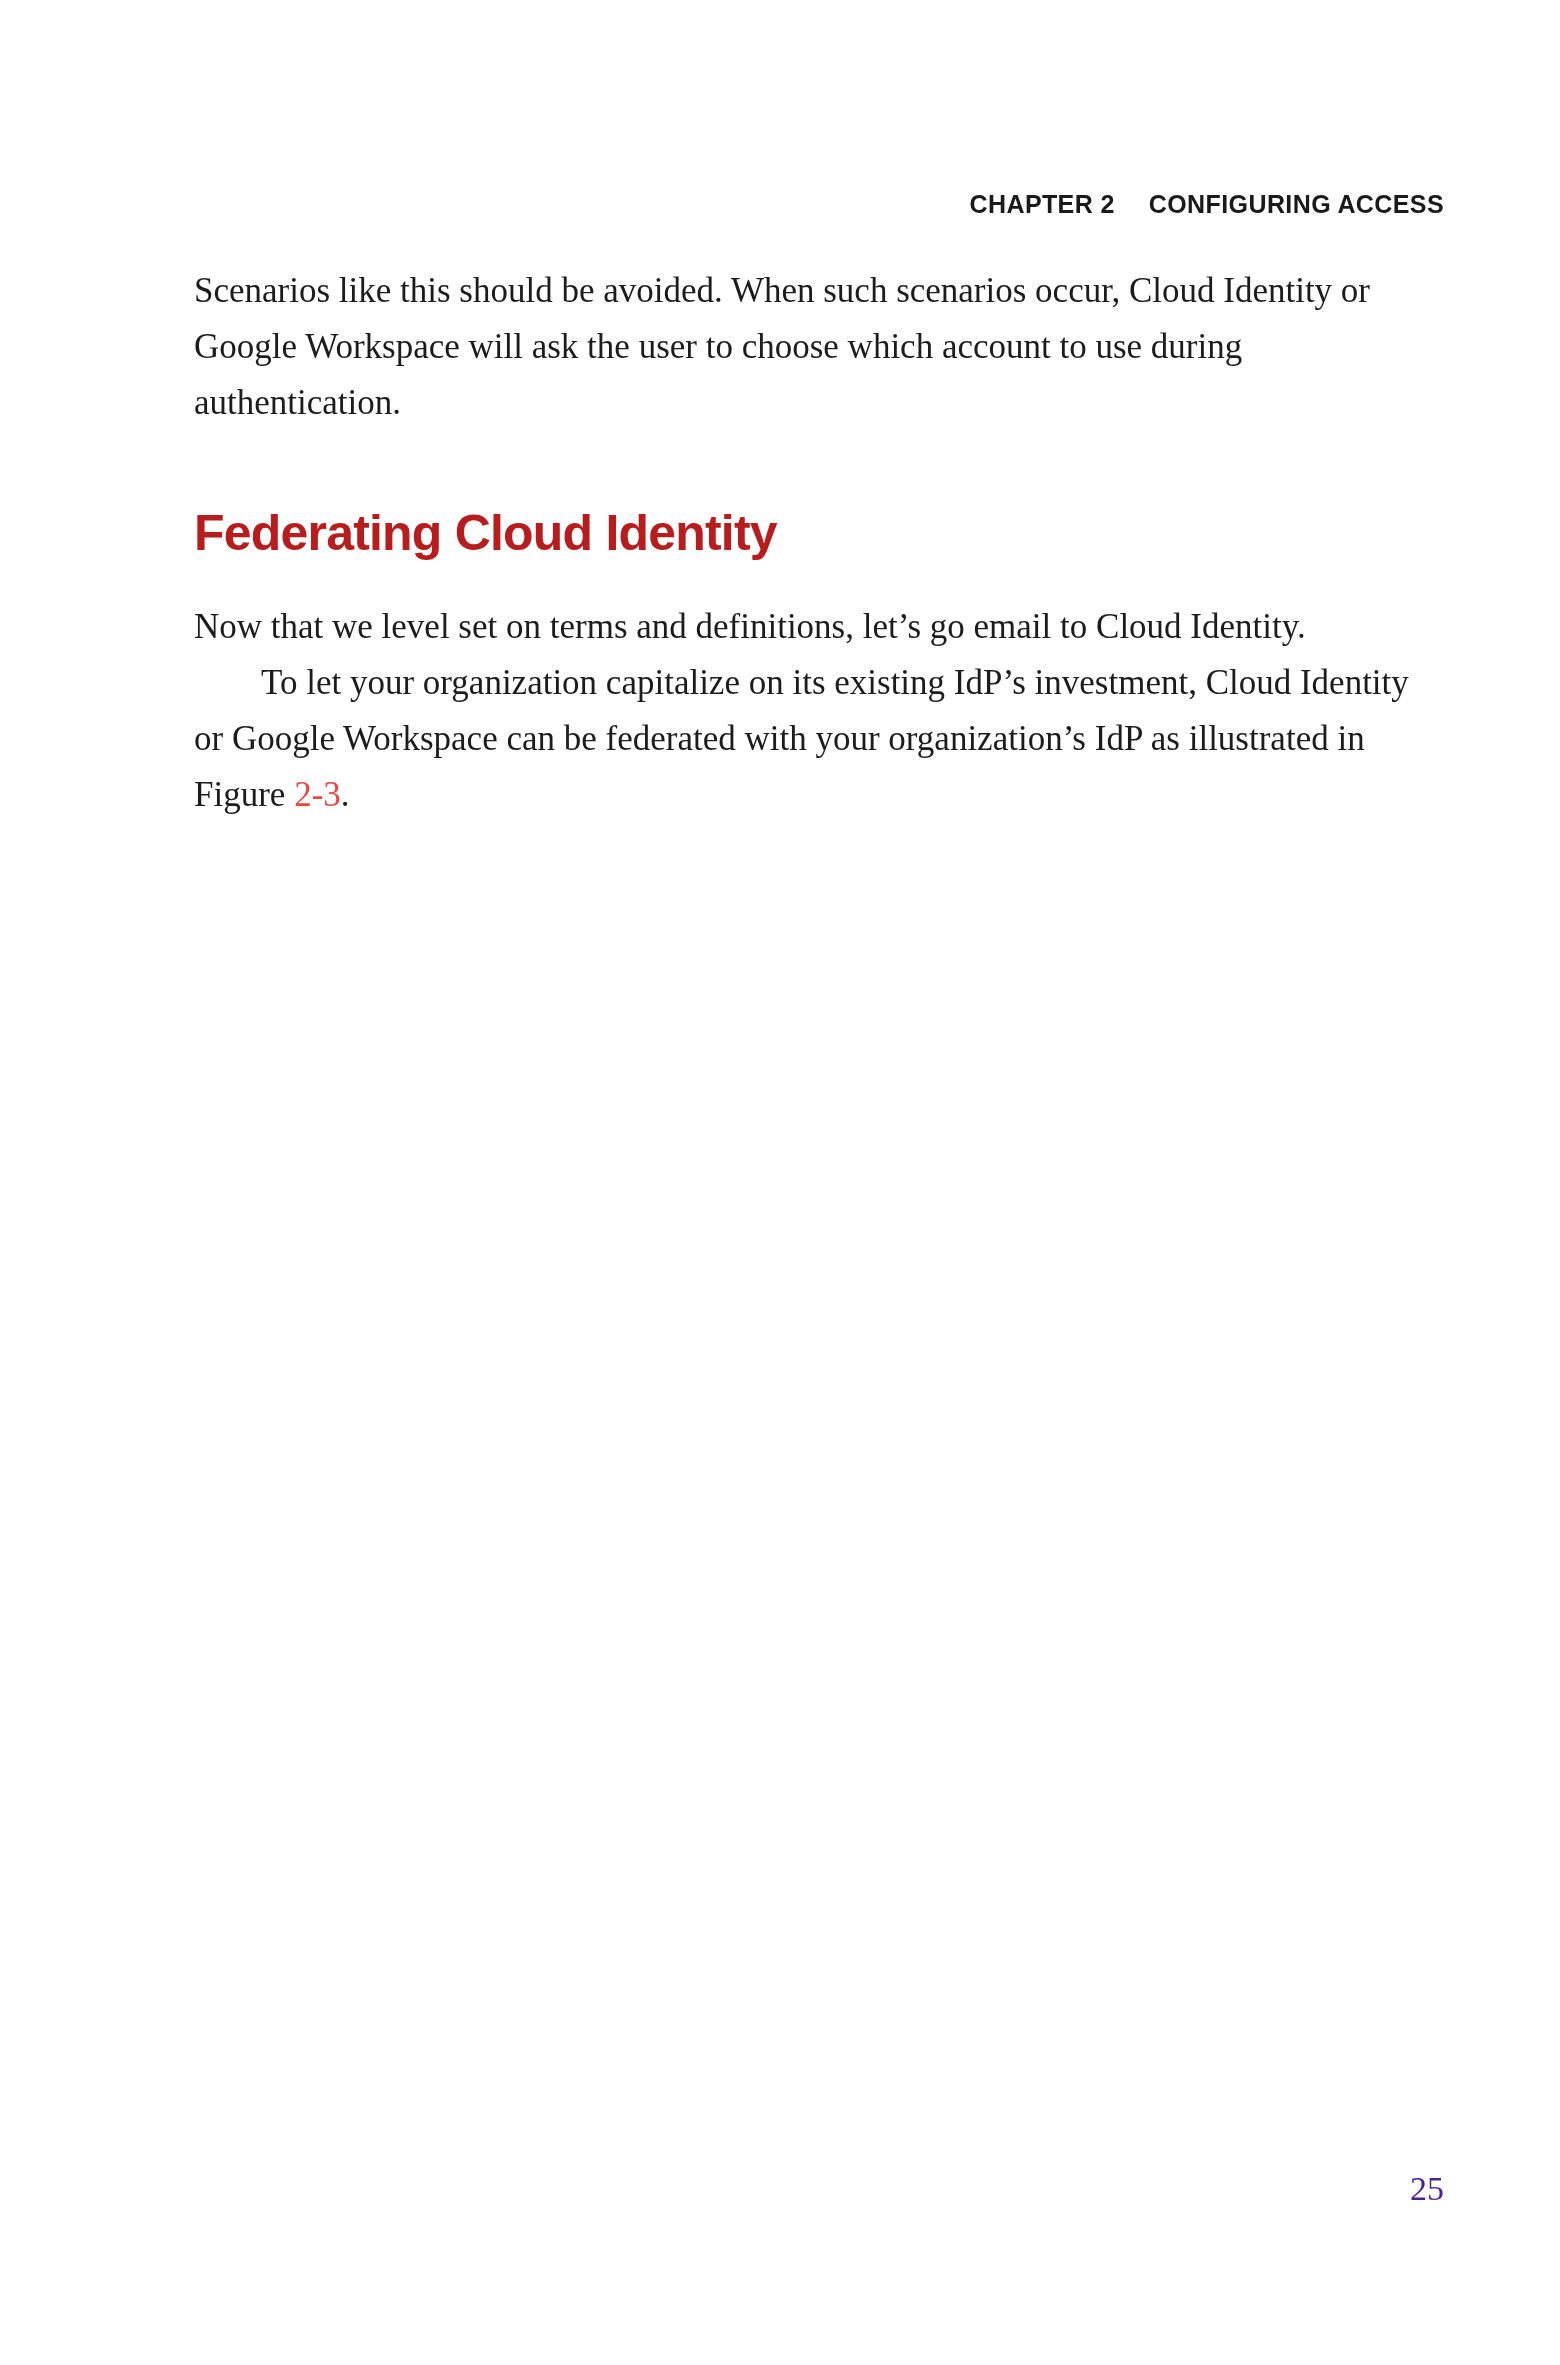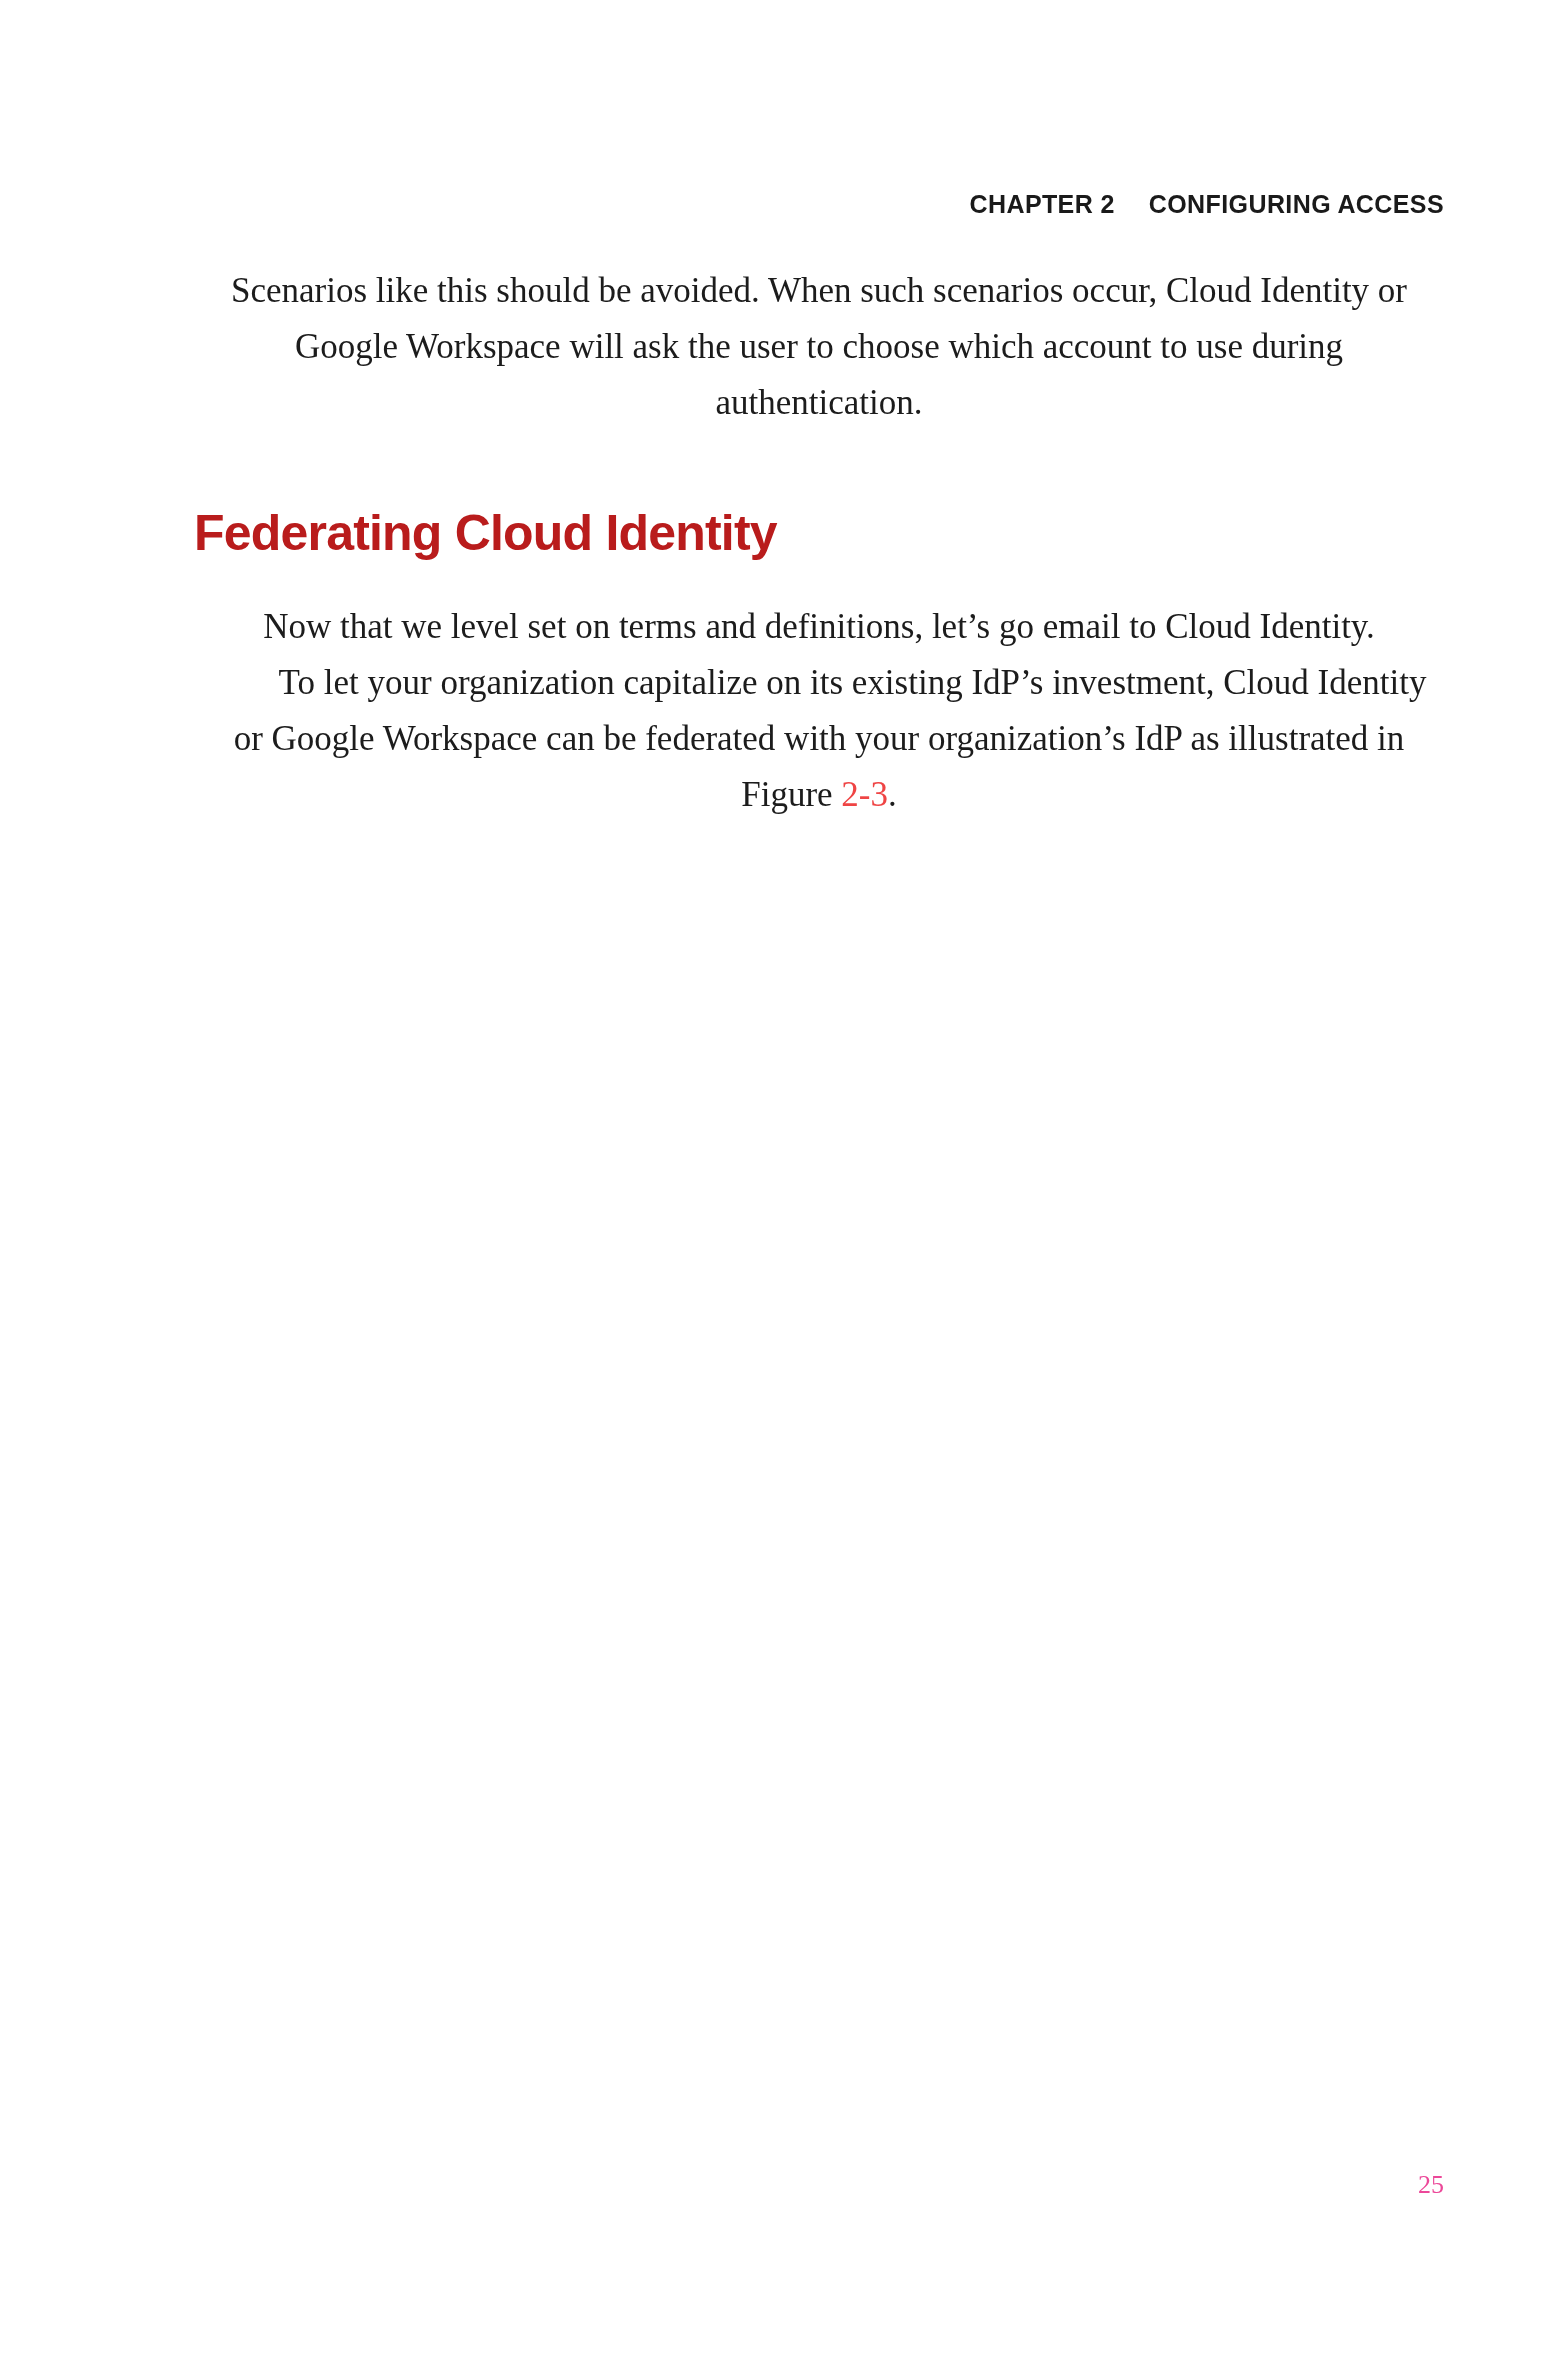--- a/index.html
+++ b/index.html
@@ -32,21 +32,21 @@
   }
   .running-header .chapter-label {
     margin-right: 34px;
   }
 
   
   .body-text p {
     font-size: 35px;
     line-height: 56px;
     color: #1c1c1c;
-    text-align: center;
+    text-align: left;
   }
   .body-text p.indented {
     text-indent: 67px;
   }
 
   
   h1.section-heading {
     font-family: "Liberation Sans", sans-serif;
     font-weight: 700;
     font-size: 50px;
@@ -60,22 +60,22 @@
     color: #ef4444;
     text-decoration: none;
     cursor: pointer;
   }
 
   
   .page-number {
     position: absolute;
     top: 2170px;
     right: 116px;
-    font-size: 26px;
-    color: #ec4899;
+    font-size: 34px;
+    color: #4c1d95;
     font-family: "Liberation Serif", serif;
   }
 </style>
 </head>
 <body>
 
 <div class="page">
 
   <div class="running-header">
     <span class="chapter-label">CHAPTER 2</span><span>CONFIGURING ACCESS</span>

